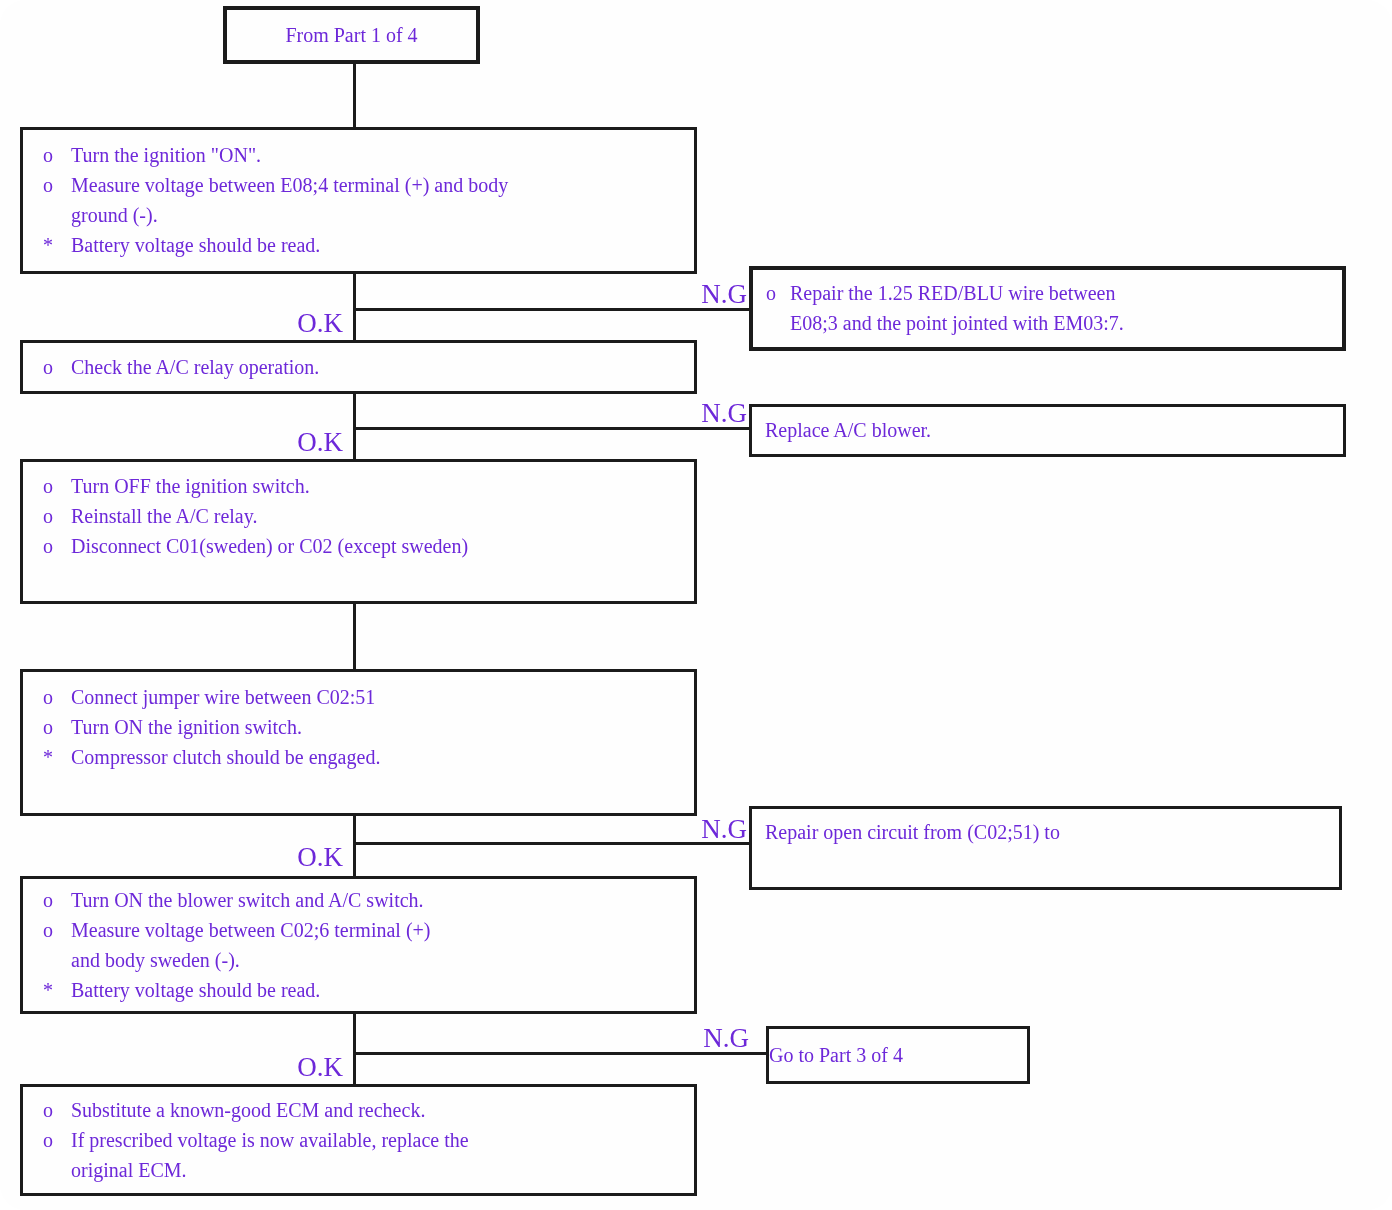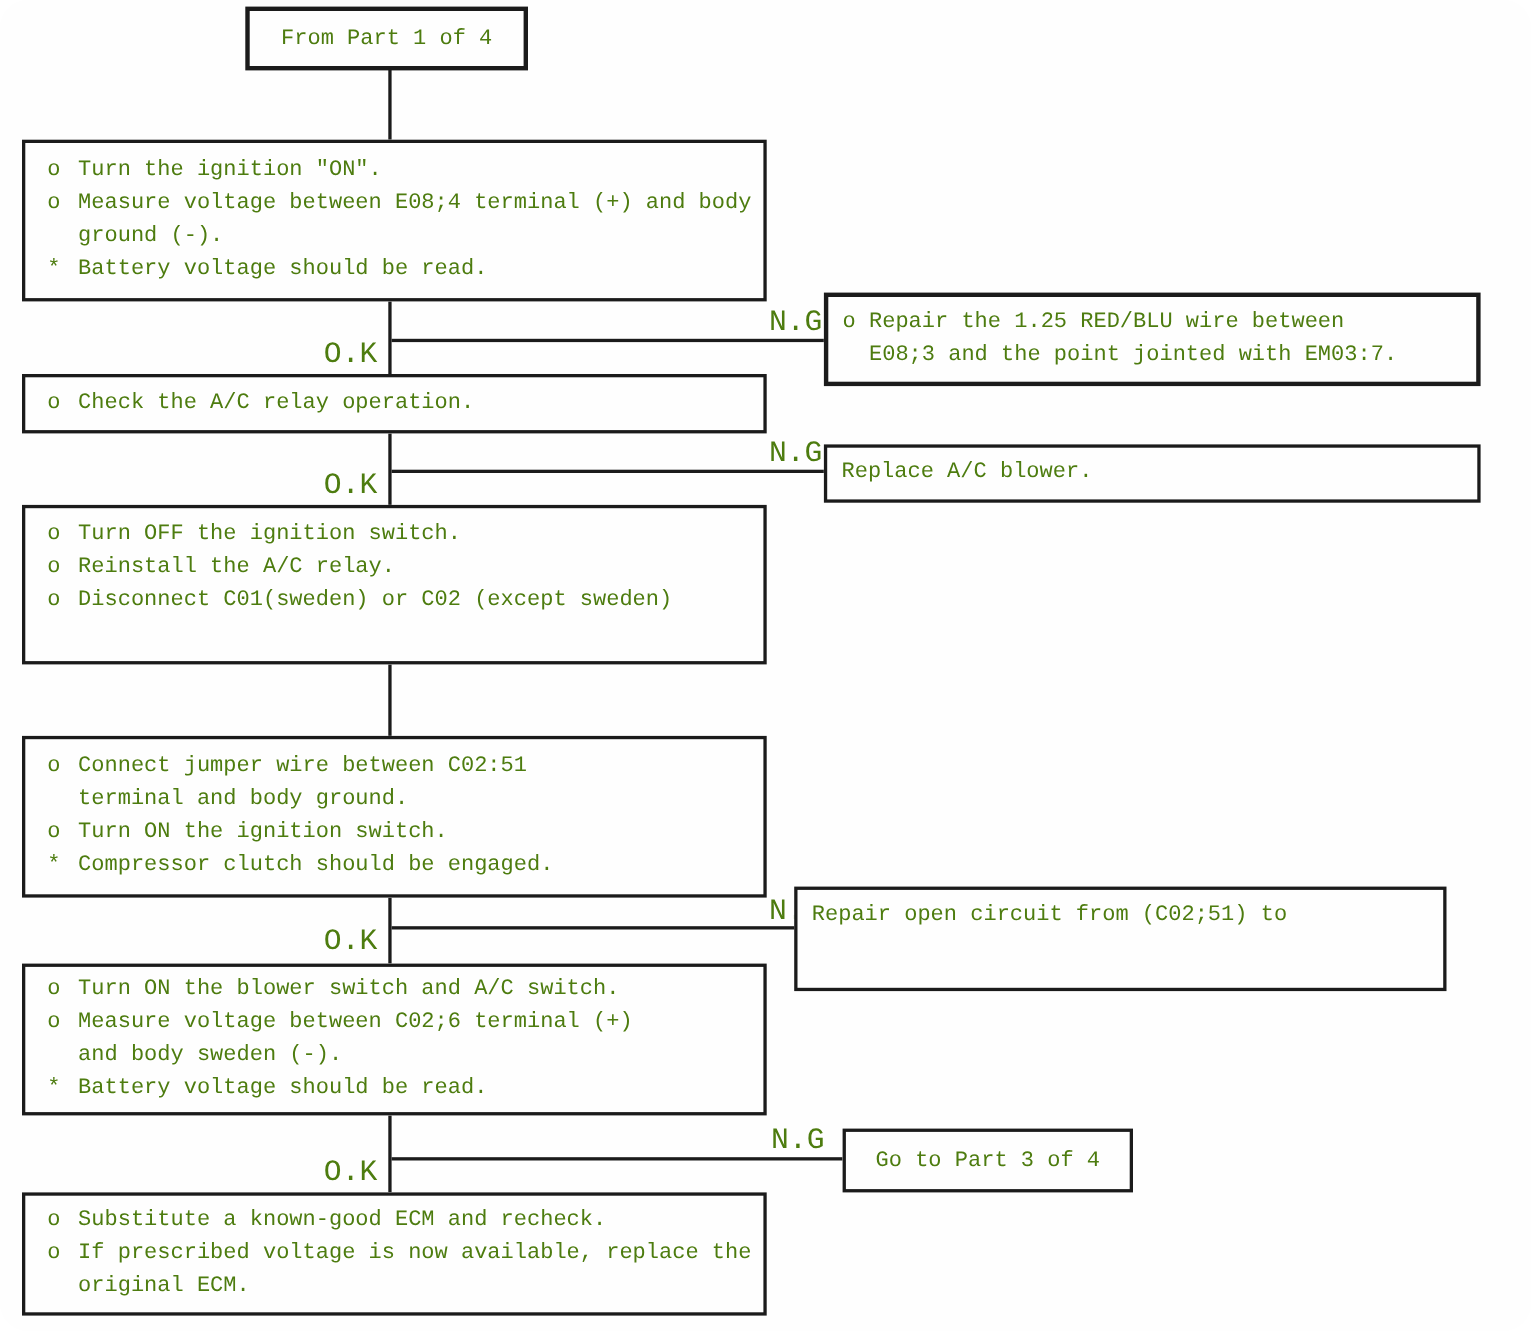--- a/index.html
+++ b/index.html
@@ -1,21 +1,21 @@
 <!DOCTYPE html>
 <html><head>
 <meta charset="utf-8">
 <style>
   html,body{margin:0;padding:0;background:#ffffff;}
   .canvas{
     position:relative;
     width:1392px;height:1210px;
     background:#fefefe;
-    font-family:Liberation Mono, monospace;
-    color:#4d7c0f;
+    font-family:Liberation Serif, serif;
+    color:#6d28d9;
     overflow:hidden;
     border-radius:25px;
   }
   .box{
     position:absolute;
     border:3px solid #1b1b1b;
     background:#fefefe;
     box-sizing:border-box;
     font-size:20px;
   }
@@ -29,21 +29,21 @@
   .line{display:flex;line-height:30px;}
   .m{flex:0 0 28px;}
   .mn{flex:0 0 24px;}
   .t{flex:1 1 auto;}
   .plain{line-height:30px;}
   .vline{position:absolute;width:3px;background:#1b1b1b;}
   .hline{position:absolute;height:3px;background:#1b1b1b;}
   .lbl{position:absolute;font-size:27px;line-height:22px;white-space:nowrap;}
   .ok{width:60px;text-align:right;}
   .ng{width:48px;text-align:right;}
-  .center{display:flex;align-items:center;justify-content:center;padding:0;}
+  .center{display:flex;align-items:center;justify-content:flex-start;padding:0;}
 </style>
 </head>
 <body>
 
 <div class="canvas">
 
   <div class="box terminal" style="left:223px;top:6px;width:257px;height:58px;">
     <span>From Part 1 of 4</span>
   </div>
 
@@ -124,34 +124,30 @@
       <span class="t">Disconnect C01(sweden) or C02 (except sweden)</span>
     </div>
   </div>
 
   <div class="box step" style="left:20px;top:669px;width:677px;height:147px;">
     <div class="line">
       <span class="m">o</span>
       <span class="t">Connect jumper wire between C02:51</span>
     </div>
     <div class="line">
-      <span class="m"></span>
-      <span class="t">terminal and body ground.</span>
-    </div>
-    <div class="line">
       <span class="m">o</span>
       <span class="t">Turn ON the ignition switch.</span>
     </div>
     <div class="line">
       <span class="m">*</span>
       <span class="t">Compressor clutch should be engaged.</span>
     </div>
   </div>
 
-  <div class="box ngbox" style="left:722px;top:806px;width:593px;height:95px;">
+  <div class="box ngbox" style="left:749px;top:806px;width:593px;height:84px;">
     <div class="plain">Repair open circuit from (C02;51) to</div>
   </div>
 
   <div class="box step" style="left:20px;top:876px;width:677px;height:138px;padding-top:6px;">
     <div class="line">
       <span class="m">o</span>
       <span class="t">Turn ON the blower switch and A/C switch.</span>
     </div>
     <div class="line">
       <span class="m">o</span>

